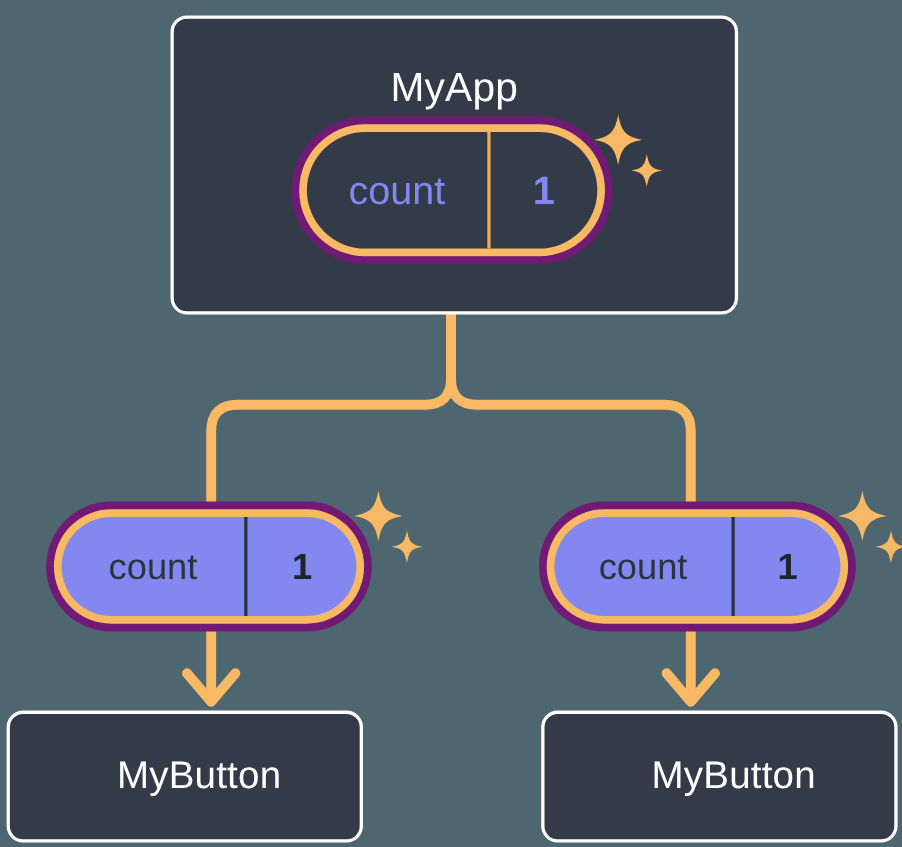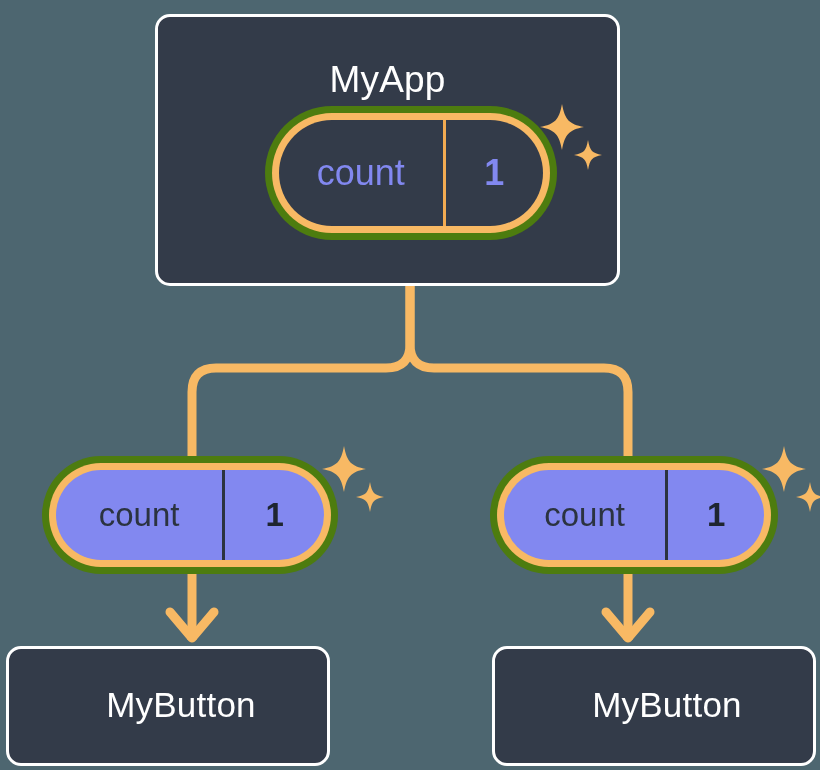--- a/index.html
+++ b/index.html
@@ -36,33 +36,33 @@
     position: absolute;
     left: 0;
     width: 100%;
     text-align: center;
     color: #ffffff;
     font-size: 37px;
     font-weight: 400;
     letter-spacing: 0.2px;
     white-space: nowrap;
   }
-  #box-myapp { left: 155px; top: 14px; width: 465px; height: 272px; padding-left: 48px; }
+  #box-myapp { left: 155px; top: 14px; width: 516px; height: 272px; padding-left: 48px; }
   #box-myapp .comp-title { top: 42px; }
 
   #box-btn-left  { left: 6px;   top: 646px; width: 324px; height: 120px; }
   #box-btn-right { left: 492px; top: 646px; width: 324px; height: 120px; }
   .btn-box .comp-title { top: 36px; font-size: 35px; padding-left: 13px; }
 
   
   .pill {
     position: absolute;
     box-sizing: border-box;
     border-radius: 999px;
-    background: #4d7c0f;              
+    background: #701a75;              
     padding: 7px;
     z-index: 4;
   }
   .pill-mid {
     box-sizing: border-box;
     width: 100%;
     height: 100%;
     border-radius: 999px;
     background: #f8b964;              
     padding: 7px;

